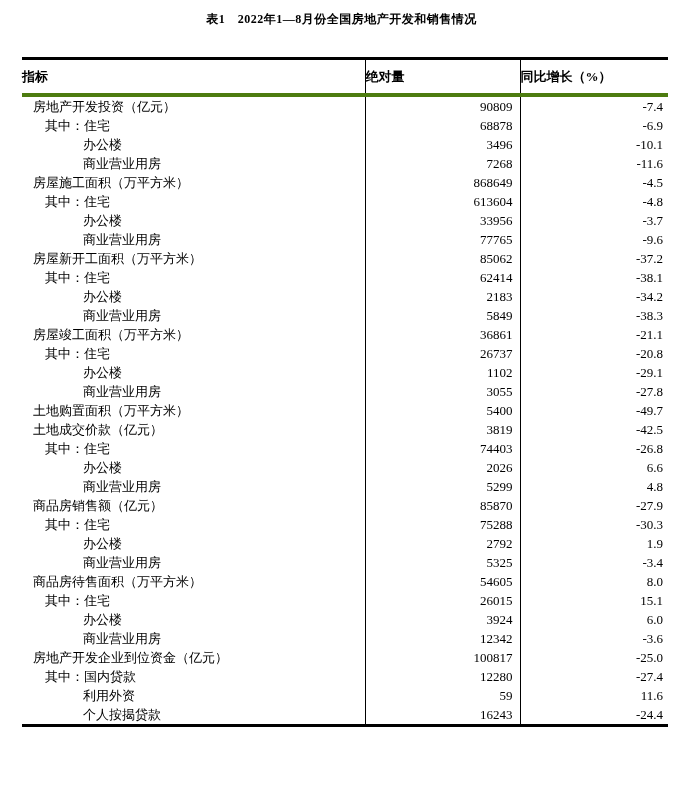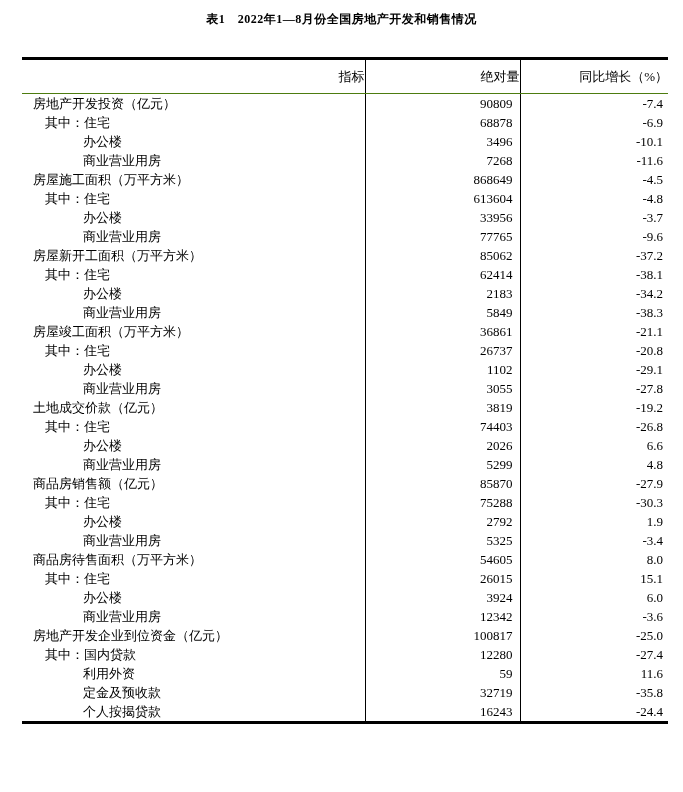--- a/index.html
+++ b/index.html
@@ -30,25 +30,25 @@
     width: 646px;
     margin: 24px 0 0 22px;
     border-top: 3px solid #000000;
     border-bottom: 3px solid #000000;
   }
   col.c1 { width: 343px; }
   col.c2 { width: 155px; }
   col.c3 { width: 148px; }
   thead th {
     height: 33px;
-    font-weight: normal;
+    font-weight: bold;
     font-size: 13px;
-    text-align: right;
+    text-align: left;
     vertical-align: middle;
-    border-bottom: 1px solid #4d7c0f;
+    border-bottom: 4px solid #4d7c0f;
     padding: 0;
   }
   th.vline, td.vline { border-right: 1px solid #000000; }
   tbody tr { height: 19px; }
   tbody td {
     font-size: 13px;
     padding: 0;
     vertical-align: middle;
     line-height: 19px;
     white-space: nowrap;
@@ -155,23 +155,28 @@
           <td class="label lv3 vline">办公楼</td>
           <td class="abs vline">1102</td>
           <td class="growth">-29.1</td>
         </tr>
         <tr>
           <td class="label lv3 vline">商业营业用房</td>
           <td class="abs vline">3055</td>
           <td class="growth">-27.8</td>
         </tr>
         <tr>
+          <td class="label lv1 vline">土地购置面积（万平方米）</td>
+          <td class="abs vline">5400</td>
+          <td class="growth">-49.7</td>
+        </tr>
+        <tr>
           <td class="label lv1 vline">土地成交价款（亿元）</td>
           <td class="abs vline">3819</td>
-          <td class="growth">-19.2</td>
+          <td class="growth">-42.5</td>
         </tr>
         <tr>
           <td class="label lv2 vline">其中：住宅</td>
           <td class="abs vline">74403</td>
           <td class="growth">-26.8</td>
         </tr>
         <tr>
           <td class="label lv3 vline">办公楼</td>
           <td class="abs vline">2026</td>
           <td class="growth">6.6</td>
@@ -228,25 +233,20 @@
         </tr>
         <tr>
           <td class="label lv2 vline">其中：国内贷款</td>
           <td class="abs vline">12280</td>
           <td class="growth">-27.4</td>
         </tr>
         <tr>
           <td class="label lv3 vline">利用外资</td>
           <td class="abs vline">59</td>
           <td class="growth">11.6</td>
-        </tr>
-        <tr>
-          <td class="label lv3 vline">定金及预收款</td>
-          <td class="abs vline">32719</td>
-          <td class="growth">-35.8</td>
         </tr>
         <tr>
           <td class="label lv3 vline">个人按揭贷款</td>
           <td class="abs vline">16243</td>
           <td class="growth">-24.4</td>
         </tr>
       </tbody>
   </table>
 </div>
 

